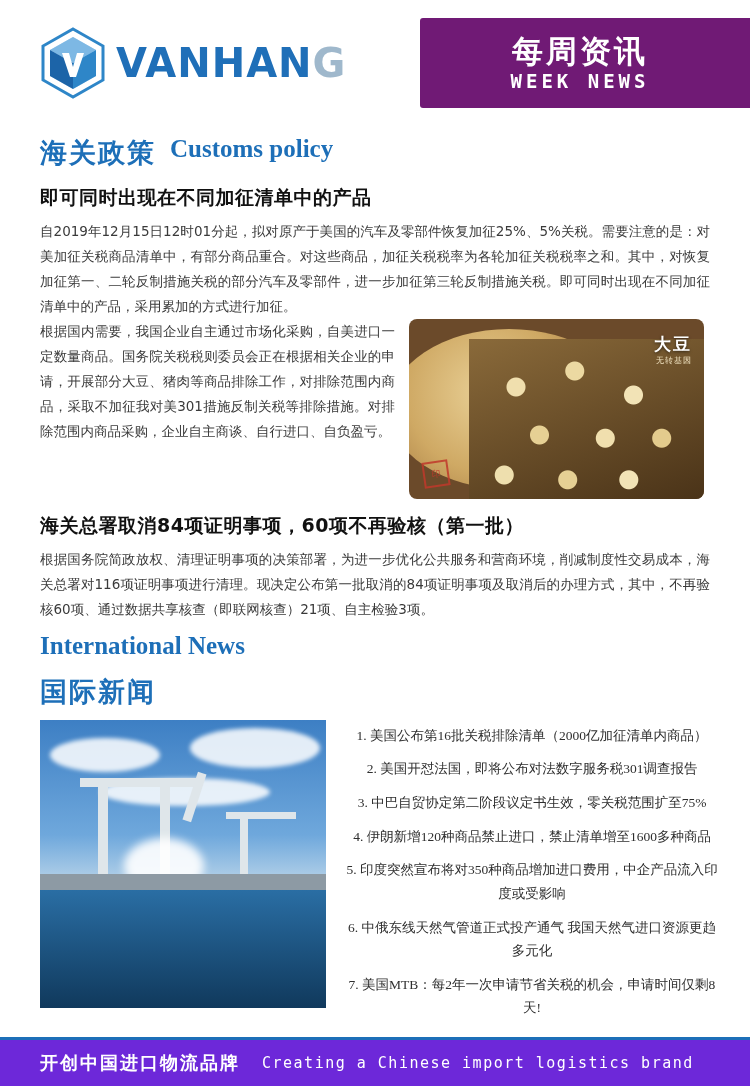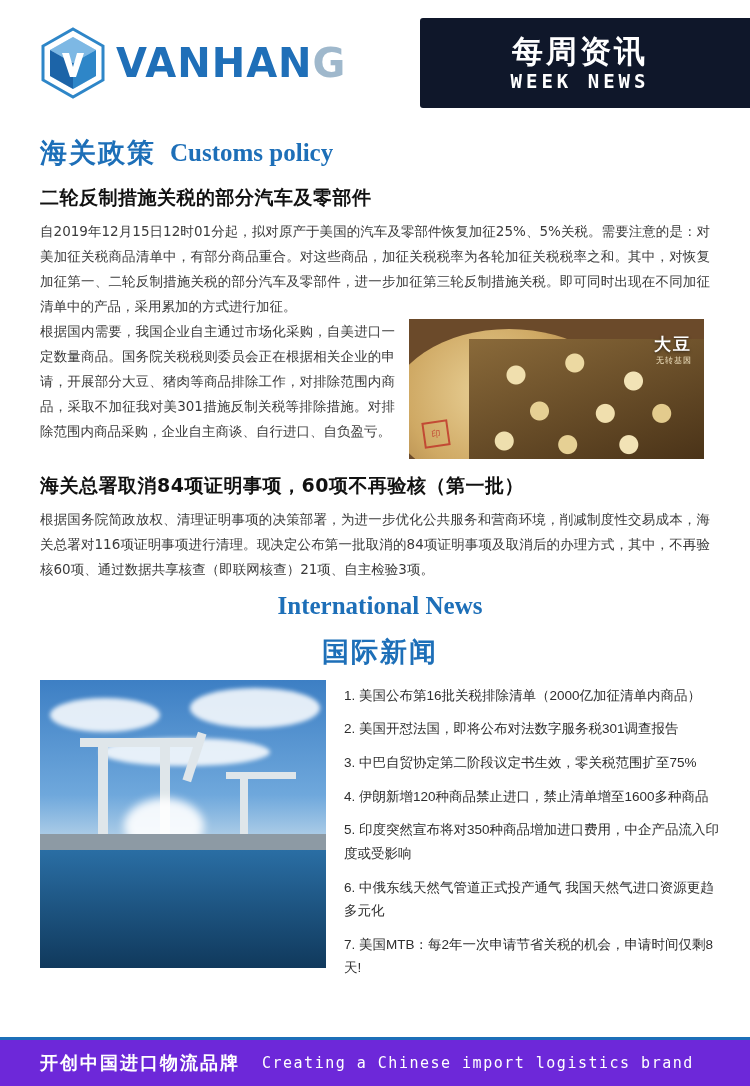--- a/index.html
+++ b/index.html
@@ -36,21 +36,21 @@
     justify-content: center;
   }
   .logo-text .g { color: #9fb8cc; }
 
   .weeknews {
     position: absolute;
     right: 0;
     top: 18px;
     width: 330px;
     height: 90px;
-    background: #0f172a;
+    background: #701a75;
     border-radius: 3px 0 0 3px;
     display: flex;
     flex-direction: column;
     align-items: center;
     justify-content: center;
     color: #fff;
     padding-right: 10px;
   }
   .weeknews .cn {
     font-size: 31px;
@@ -65,21 +65,21 @@
     letter-spacing: 4px;
     font-family: "DejaVu Sans Mono", monospace;
     margin-top: 2px;
   }
 
   
   .section-title {
     padding: 0 40px;
     margin-top: 10px;
     display: flex;
-    align-items: center;
+    align-items: flex-start;
     gap: 14px;
   }
   .section-title .cn {
     font-size: 27px;
     font-weight: 700;
     color: #1d6fb8;
     letter-spacing: 2px;
     font-family: "DejaVu Sans", sans-serif;
   }
   .section-title .en {
@@ -113,22 +113,22 @@
   }
 
   .two-col {
     display: flex;
     gap: 14px;
     align-items: flex-start;
   }
   .two-col .txt { flex: 0 0 355px; }
   .soy-photo {
     width: 295px;
-    height: 140px;
-    border-radius: 0;
+    height: 180px;
+    border-radius: 8px;
     position: relative;
     overflow: hidden;
     background: #6b4a2a;
   }
   .soy-photo .bowl {
     position: absolute;
     left: -20px; top: 10px;
     width: 240px; height: 160px;
     border-radius: 50%;
     background: radial-gradient(circle at 40% 40%, #e8cf95 0%, #cfa964 45%, #8a5c2c 100%);
@@ -221,21 +221,22 @@
   .news-list {
     flex: 1;
     padding-top: 4px;
   }
   .news-list li {
     font-size: 13.5px;
     line-height: 1.75;
     color: #2e2e2e;
     margin-bottom: 10px;
     list-style: none;
-    font-family: Liberation Sans, sans-serif;
+    font-family: Liberation Serif, serif;
+    text-align: center;
   }
   .news-list ol { margin: 0; padding: 0; }
 
   
   .footer {
     position: absolute;
     left: 0; right: 0; bottom: 0;
     height: 46px;
     background: #6d28d9;
     display: flex;
@@ -288,21 +289,21 @@
     <div class="en">WEEK NEWS</div>
   </div>
 </div>
 
 <div class="section-title">
   <span class="cn">海关政策</span>
   <span class="en">Customs policy</span>
 </div>
 
 <div class="article">
-  <h3>二轮反制措施关税的部分汽车及零部件</h3>
+  <h3>即可同时出现在不同加征清单中的产品</h3>
   <p>自2019年12月15日12时01分起，拟对原产于美国的汽车及零部件恢复加征25%、5%关税。需要注意的是：对美加征关税商品清单中，有部分商品重合。对这些商品，加征关税税率为各轮加征关税税率之和。其中，对恢复加征第一、二轮反制措施关税的部分汽车及零部件，进一步加征第三轮反制措施关税。即可同时出现在不同加征清单中的产品，采用累加的方式进行加征。</p>
 </div>
 
 <div class="article">
   <div class="two-col">
     <div class="txt">
       <p>根据国内需要，我国企业自主通过市场化采购，自美进口一定数量商品。国务院关税税则委员会正在根据相关企业的申请，开展部分大豆、猪肉等商品排除工作，对排除范围内商品，采取不加征我对美301措施反制关税等排除措施。对排除范围内商品采购，企业自主商谈、自行进口、自负盈亏。</p>
     </div>
     <div class="soy-photo">
       <div class="bowl"></div>

